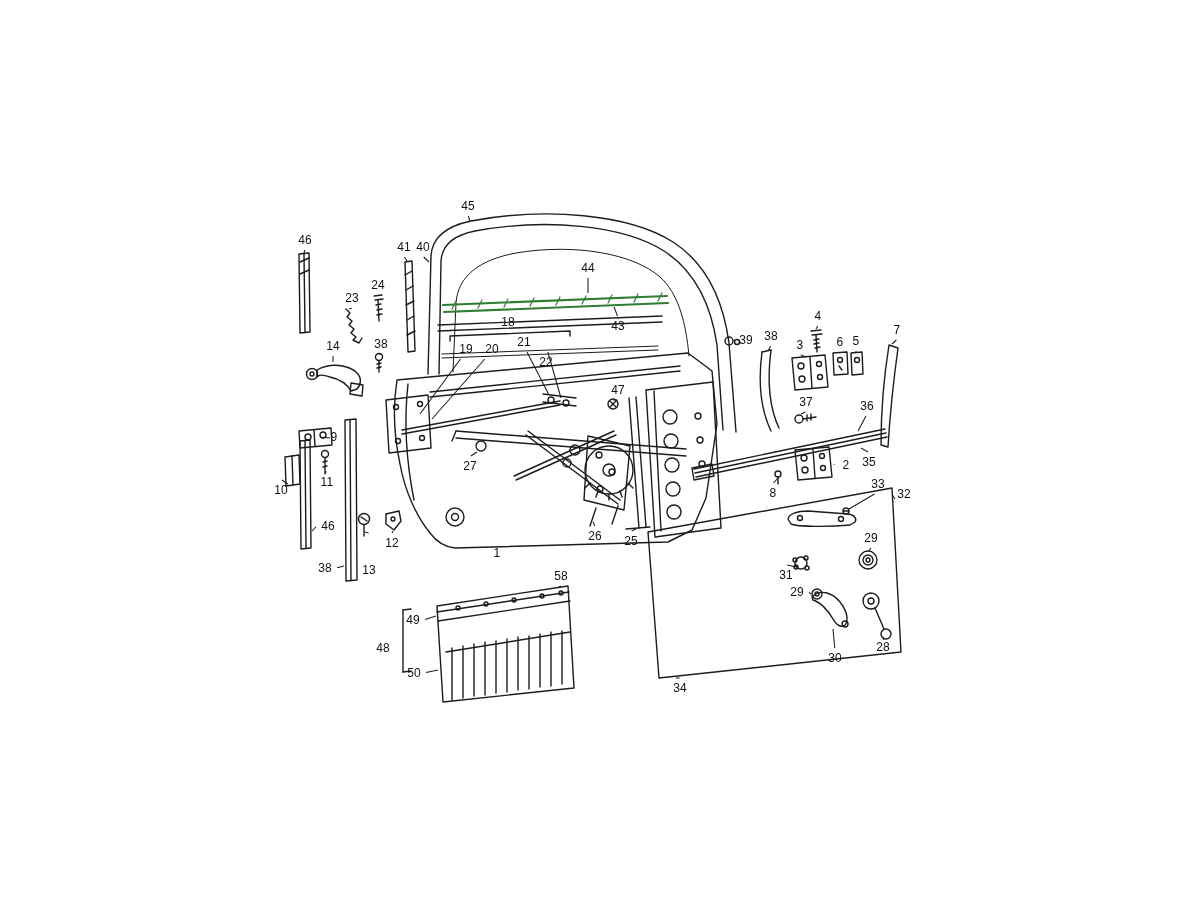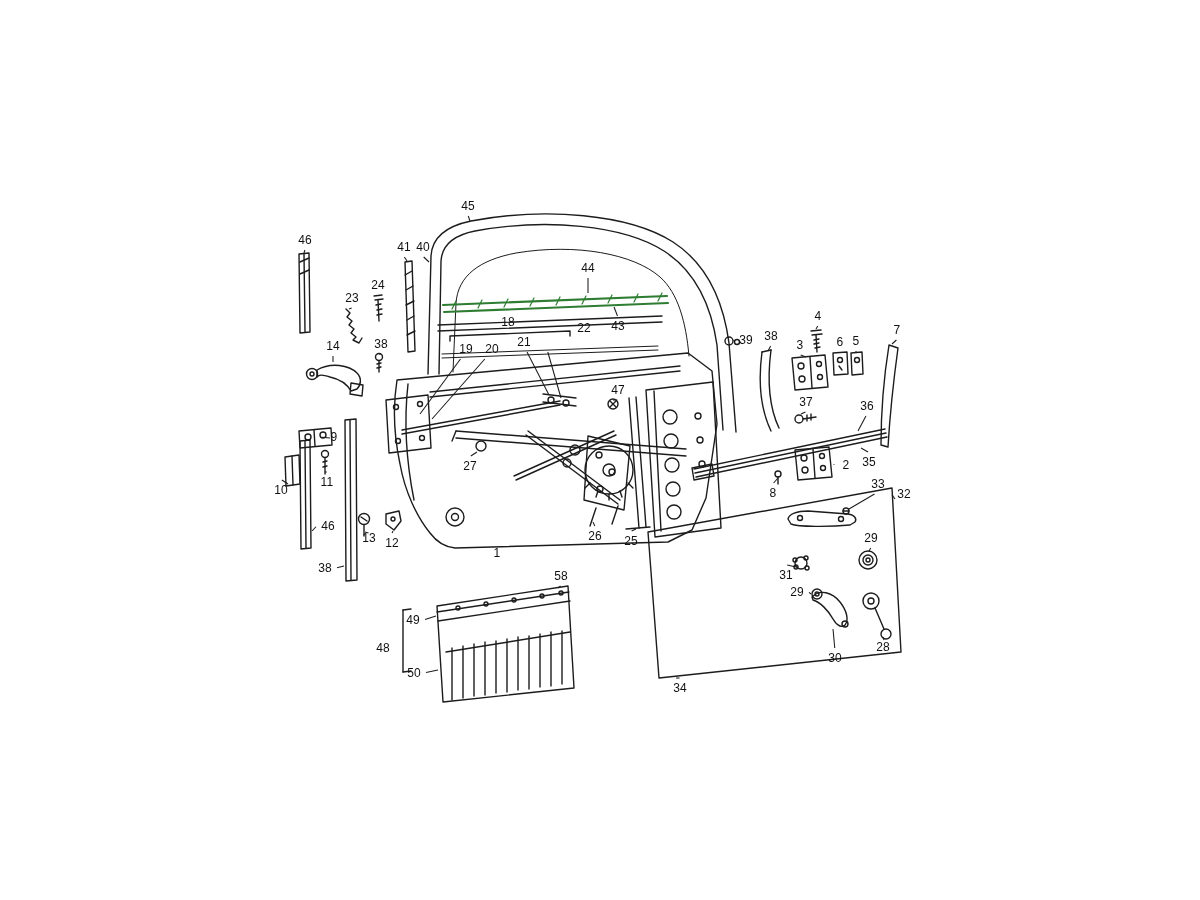--- a/index.html
+++ b/index.html
@@ -430,35 +430,35 @@
       <div class="callout" style="left: 800px; top: 345px;">3</div>
       <div class="callout" style="left: 818px; top: 316px;">4</div>
       <div class="callout" style="left: 840px; top: 342px;">6</div>
       <div class="callout" style="left: 856px; top: 341px;">5</div>
       <div class="callout" style="left: 897px; top: 330px;">7</div>
       <div class="callout" style="left: 333px; top: 346px;">14</div>
       <div class="callout" style="left: 381px; top: 344px;">38</div>
       <div class="callout" style="left: 466px; top: 349px;">19</div>
       <div class="callout" style="left: 492px; top: 349px;">20</div>
       <div class="callout" style="left: 524px; top: 342px;">21</div>
-      <div class="callout" style="left: 546px; top: 328px; margin-left: 38px;">22</div>
+      <div class="callout" style="left: 546px; top: 362px;">22</div>
       <div class="callout" style="left: 618px; top: 390px;">47</div>
       <div class="callout" style="left: 806px; top: 402px; text-align: center;">37</div>
       <div class="callout" style="left: 867px; top: 406px;">36</div>
       <div class="callout" style="left: 334px; top: 437px;">9</div>
       <div class="callout" style="left: 327px; top: 482px;">11</div>
       <div class="callout" style="left: 281px; top: 490px;">10</div>
       <div class="callout" style="left: 470px; top: 466px;">27</div>
       <div class="callout" style="left: 846px; top: 465px;">2</div>
       <div class="callout" style="left: 869px; top: 462px;">35</div>
       <div class="callout" style="left: 878px; top: 484px;">33</div>
       <div class="callout" style="left: 904px; top: 494px;">32</div>
       <div class="callout" style="left: 773px; top: 493px;">8</div>
       <div class="callout" style="left: 328px; top: 526px;">46</div>
-      <div class="callout" style="left: 369px; top: 538px;">13</div>
+      <div class="callout" style="left: 369px; top: 570px;">13</div>
       <div class="callout" style="left: 392px; top: 543px;">12</div>
       <div class="callout" style="left: 497px; top: 553px;">1</div>
       <div class="callout" style="left: 595px; top: 536px;">26</div>
       <div class="callout" style="left: 631px; top: 541px;">25</div>
       <div class="callout" style="left: 325px; top: 568px;">38</div>
       <div class="callout" style="left: 871px; top: 538px;">29</div>
       <div class="callout" style="left: 786px; top: 575px;">31</div>
       <div class="callout" style="left: 797px; top: 592px;">29</div>
       <div class="callout" style="left: 561px; top: 576px;">58</div>
       <div class="callout" style="left: 413px; top: 620px;">49</div>

